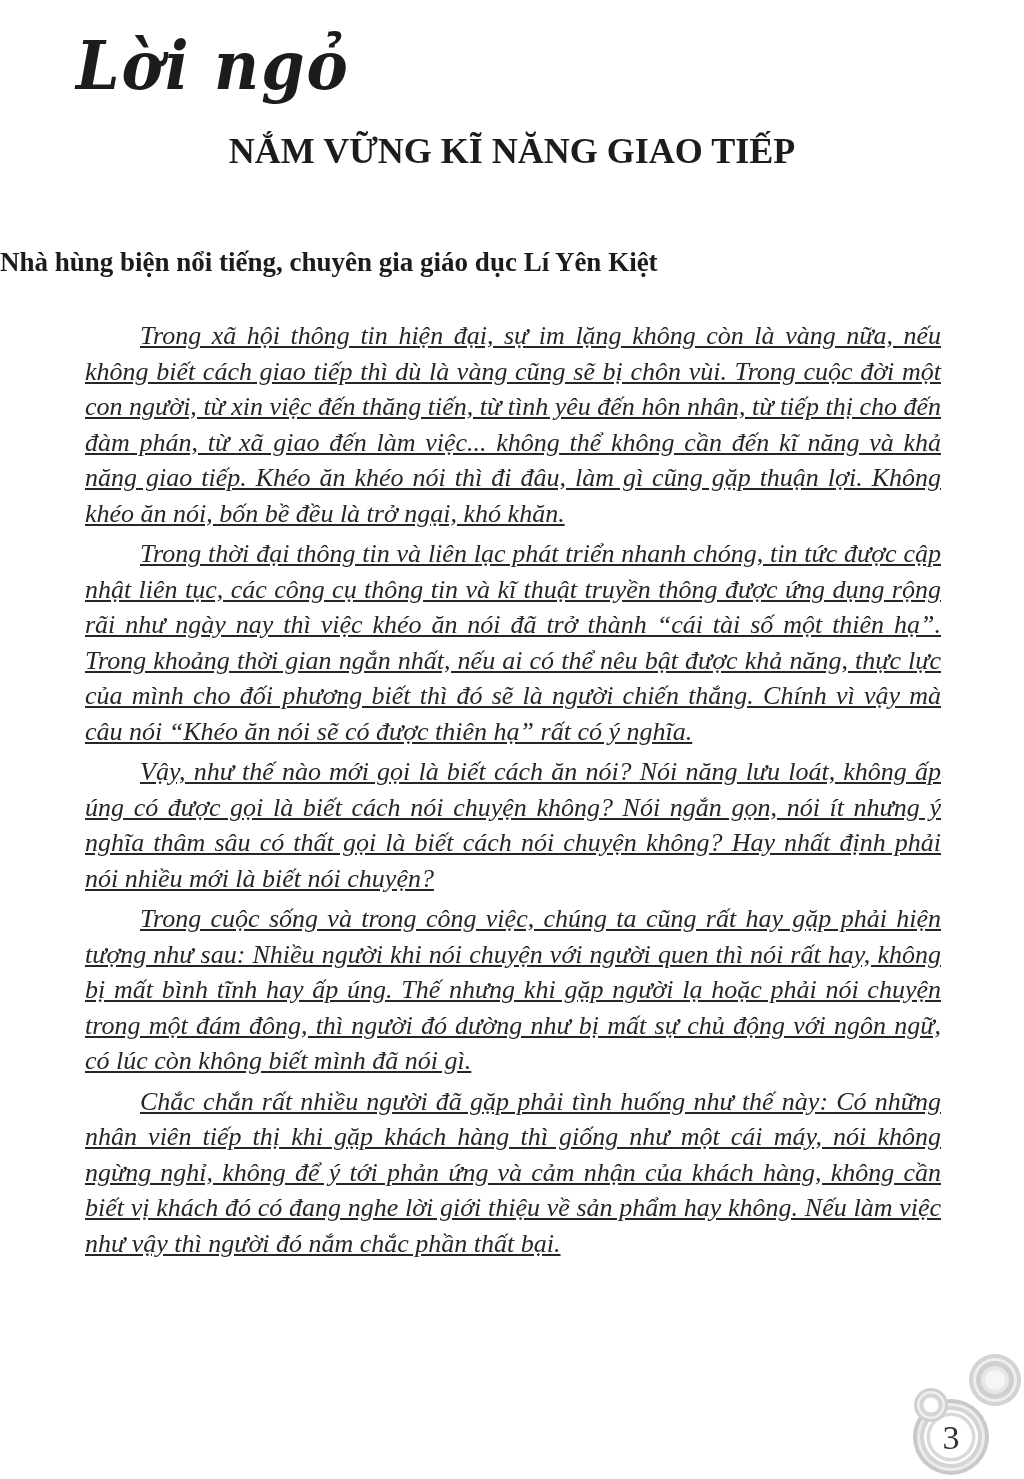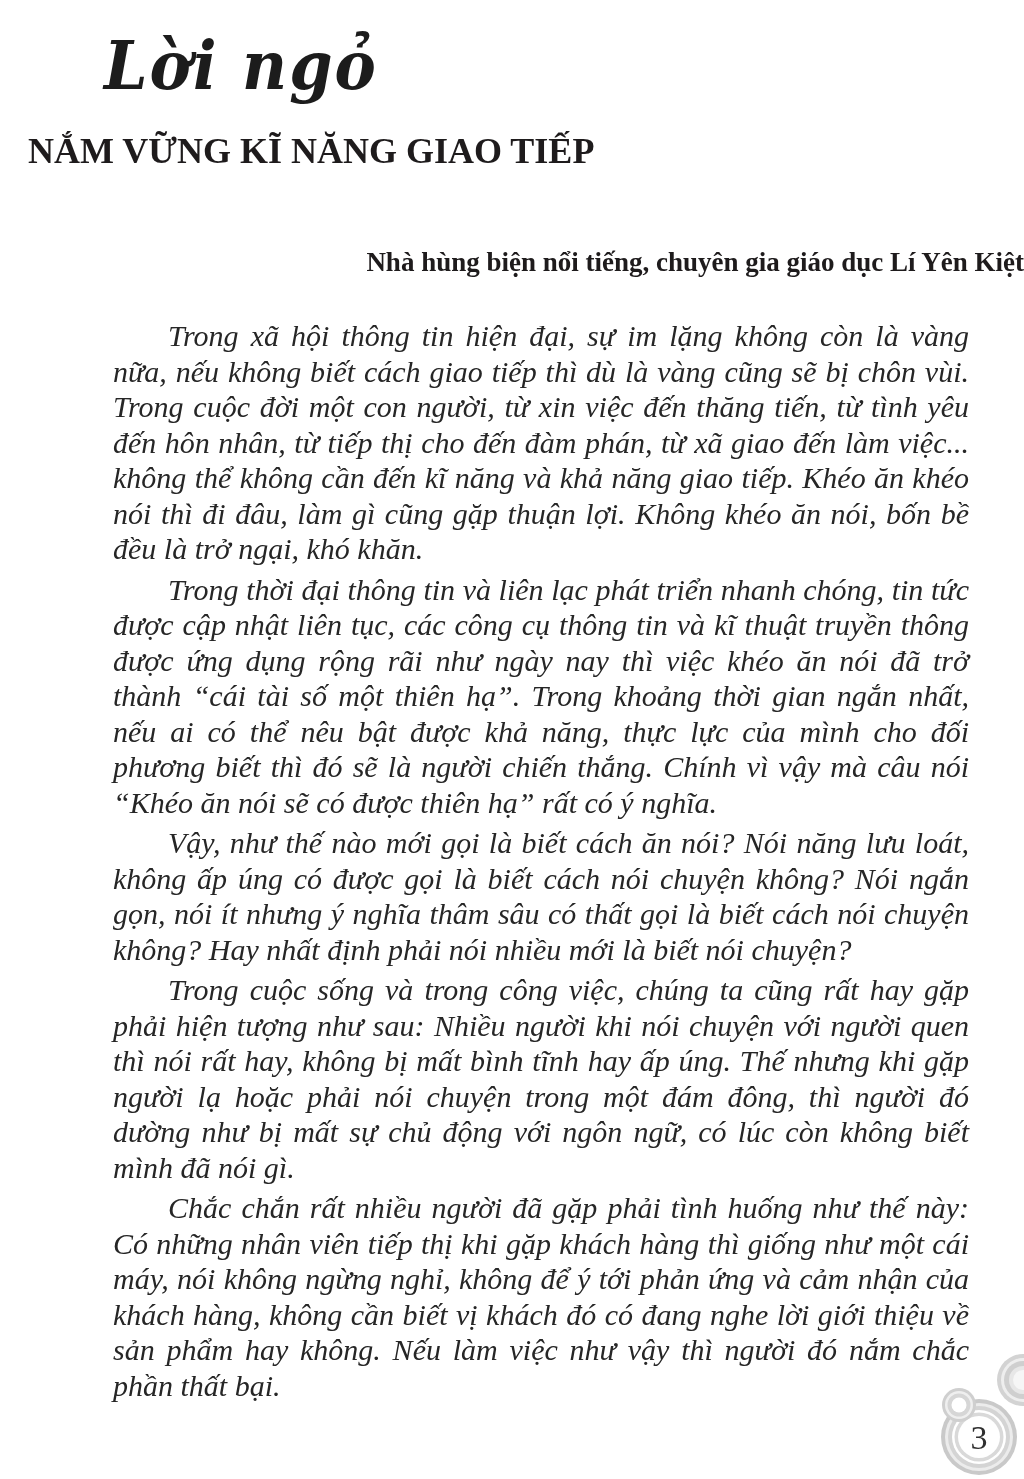--- a/index.html
+++ b/index.html
@@ -7,62 +7,63 @@
   body {
     width: 1024px; height: 1479px;
     font-family: "Liberation Serif", serif;
     color: #232323;
     position: relative;
     overflow: hidden;
   }
   .page {
     position: absolute; inset: 0;
     background: #ffffff;
-    margin-left: 28px;
   }
   .section-title {
     position: absolute;
     left: 76px; top: 26px;
     font-family: "DejaVu Serif", serif;
     font-style: italic;
     font-weight: 700;
     font-size: 62px;
     letter-spacing: 2px;
     color: #1c1c1c;
     transform: scaleY(1.08);
     transform-origin: left top;
   }
   .chapter-title {
     position: absolute;
     left: 0; top: 128px;
     width: 100%;
+    text-align: center;
     font-weight: 700;
     font-size: 36px;
     line-height: 46px;
     letter-spacing: 0px;
     color: #1e1b1c;
   }
   .author-line {
     position: absolute;
     left: 0; top: 247px;
     width: 100%;
-    text-align: right;
+    text-align: left;
     font-weight: 700;
     font-size: 27px;
     color: #1e1b1c;
   }
   .body-text {
     position: absolute;
     left: 85px; top: 318px;
     width: 856px;
     font-style: italic;
-    font-size: 30px;
+    font-size: 26px;
     line-height: 35.5px;
     text-align: justify;
     color: #262626;
+    text-decoration: underline;
   }
   .body-text p {
     text-indent: 55px;
     margin-bottom: 5px;
   }
   .ornament {
     position: absolute;
     left: 858px; top: 1318px;
     width: 166px; height: 161px;
   }

